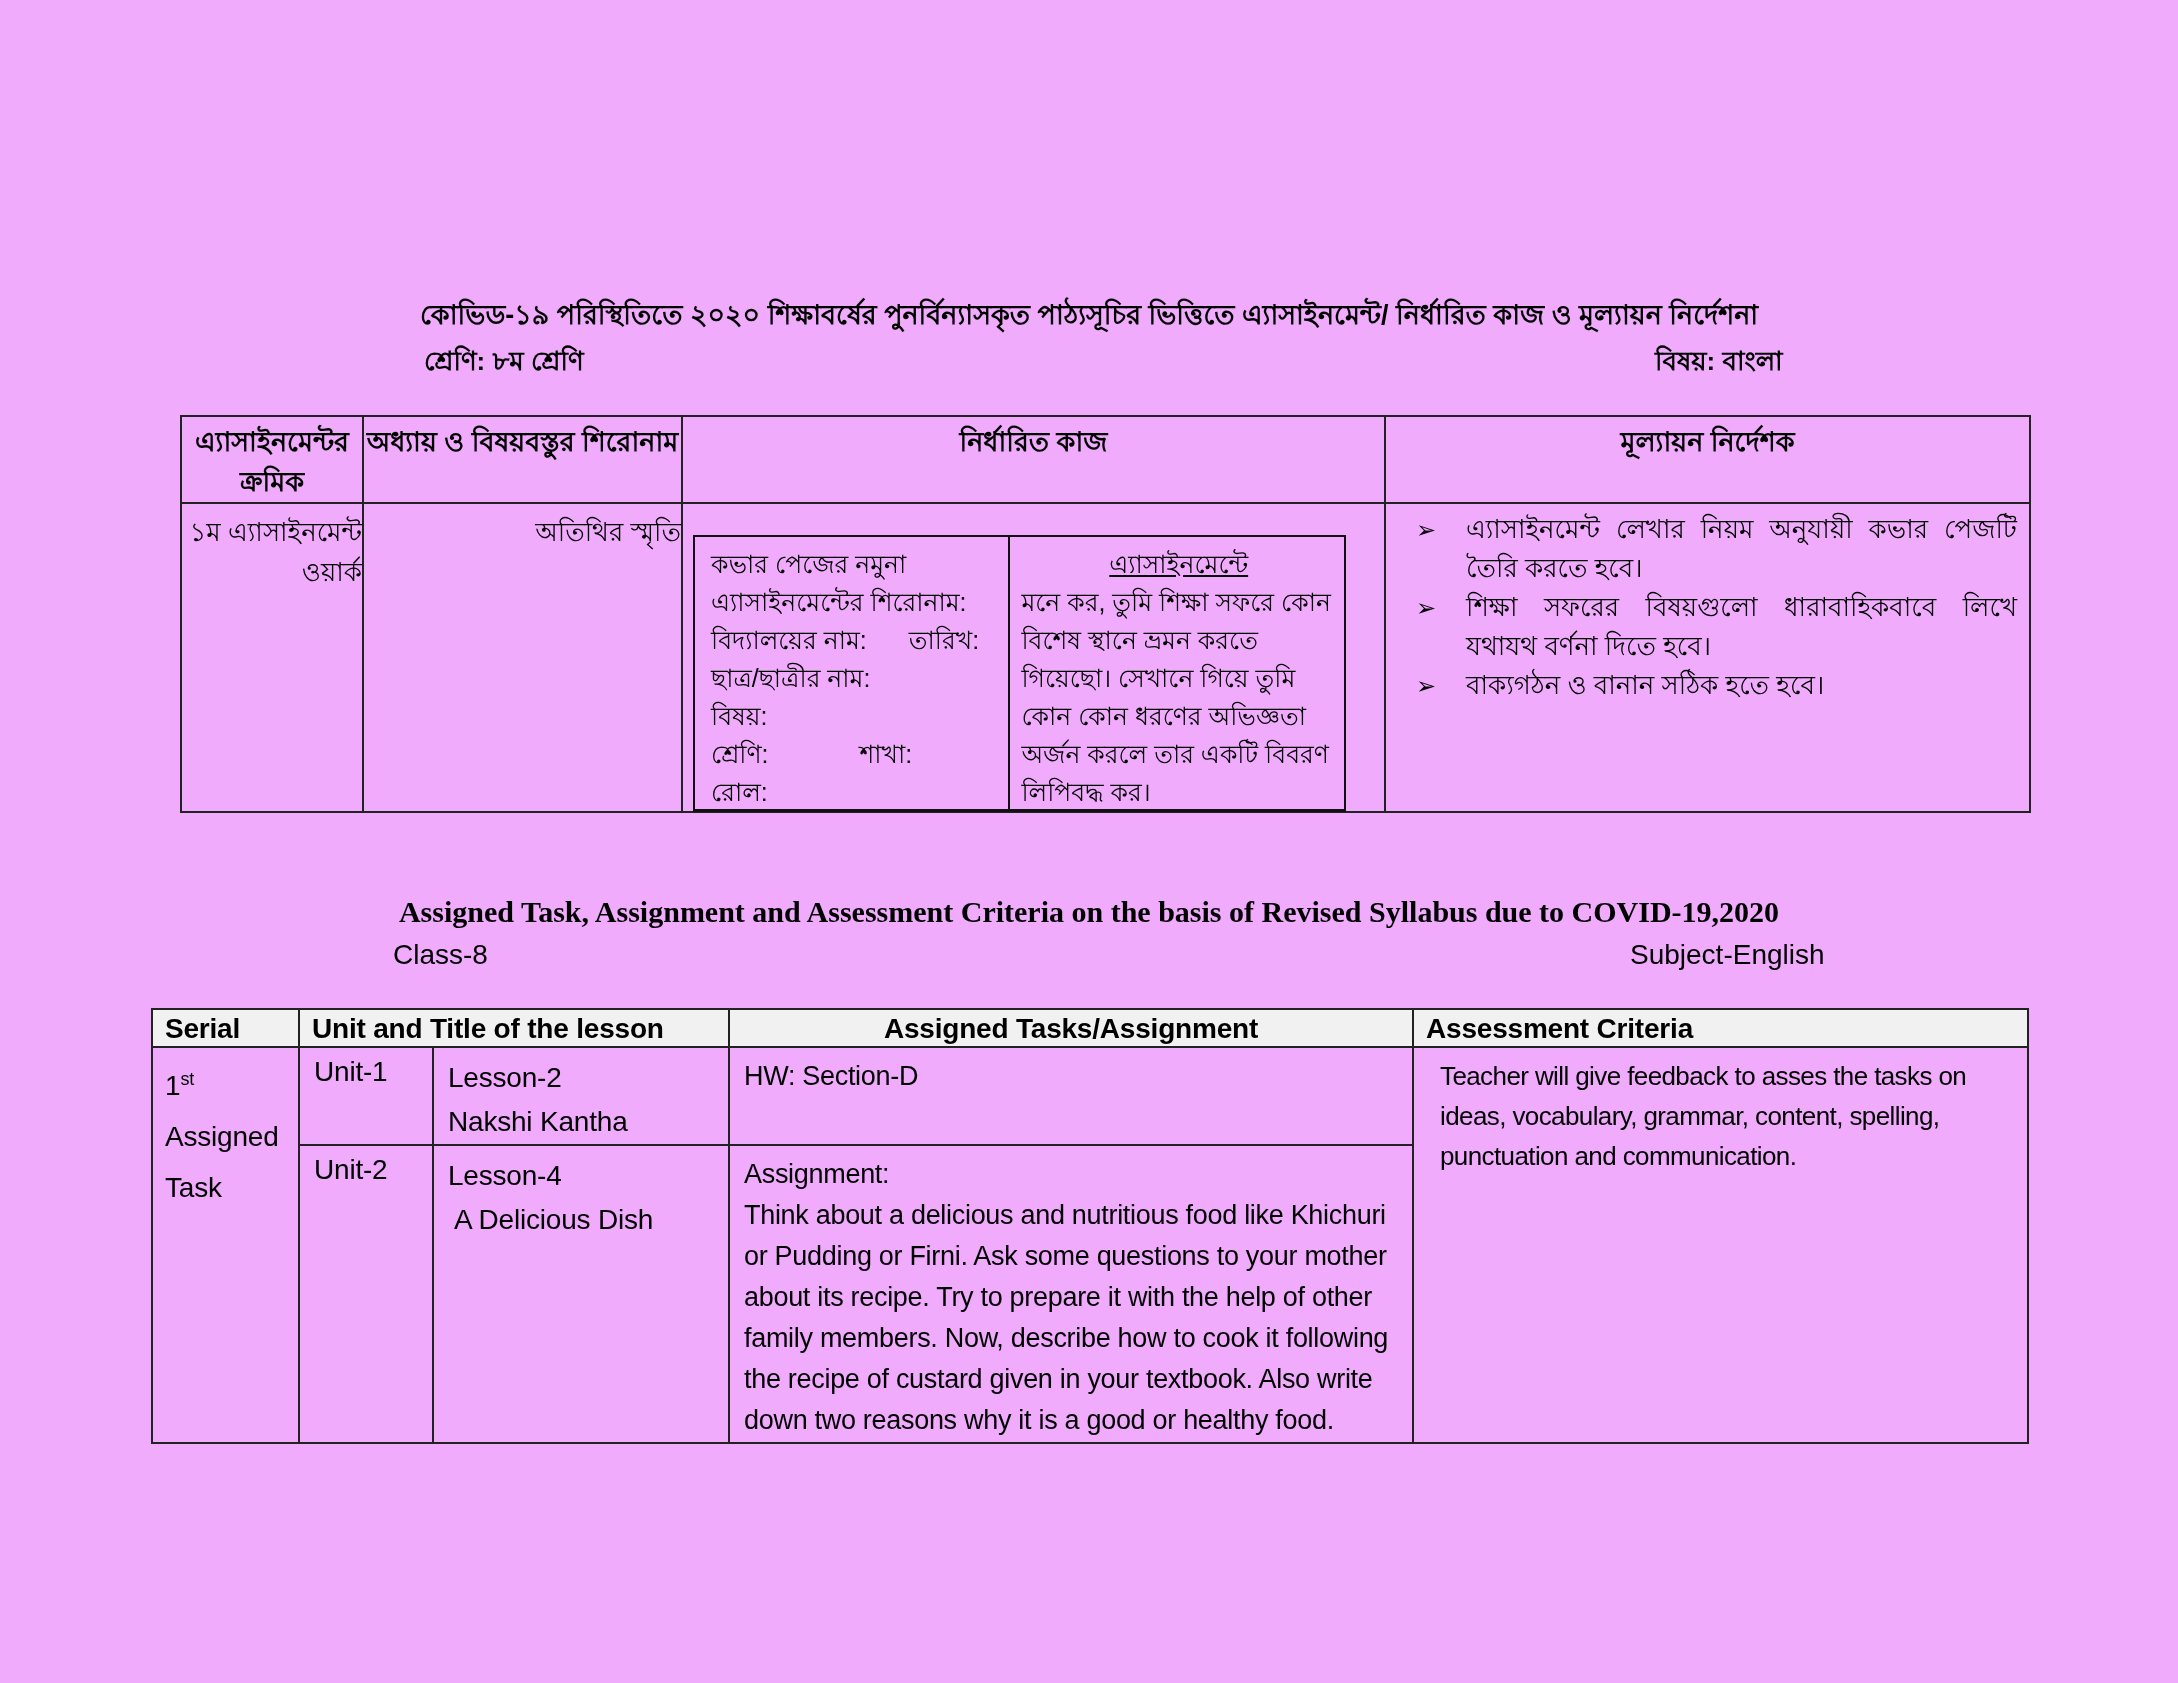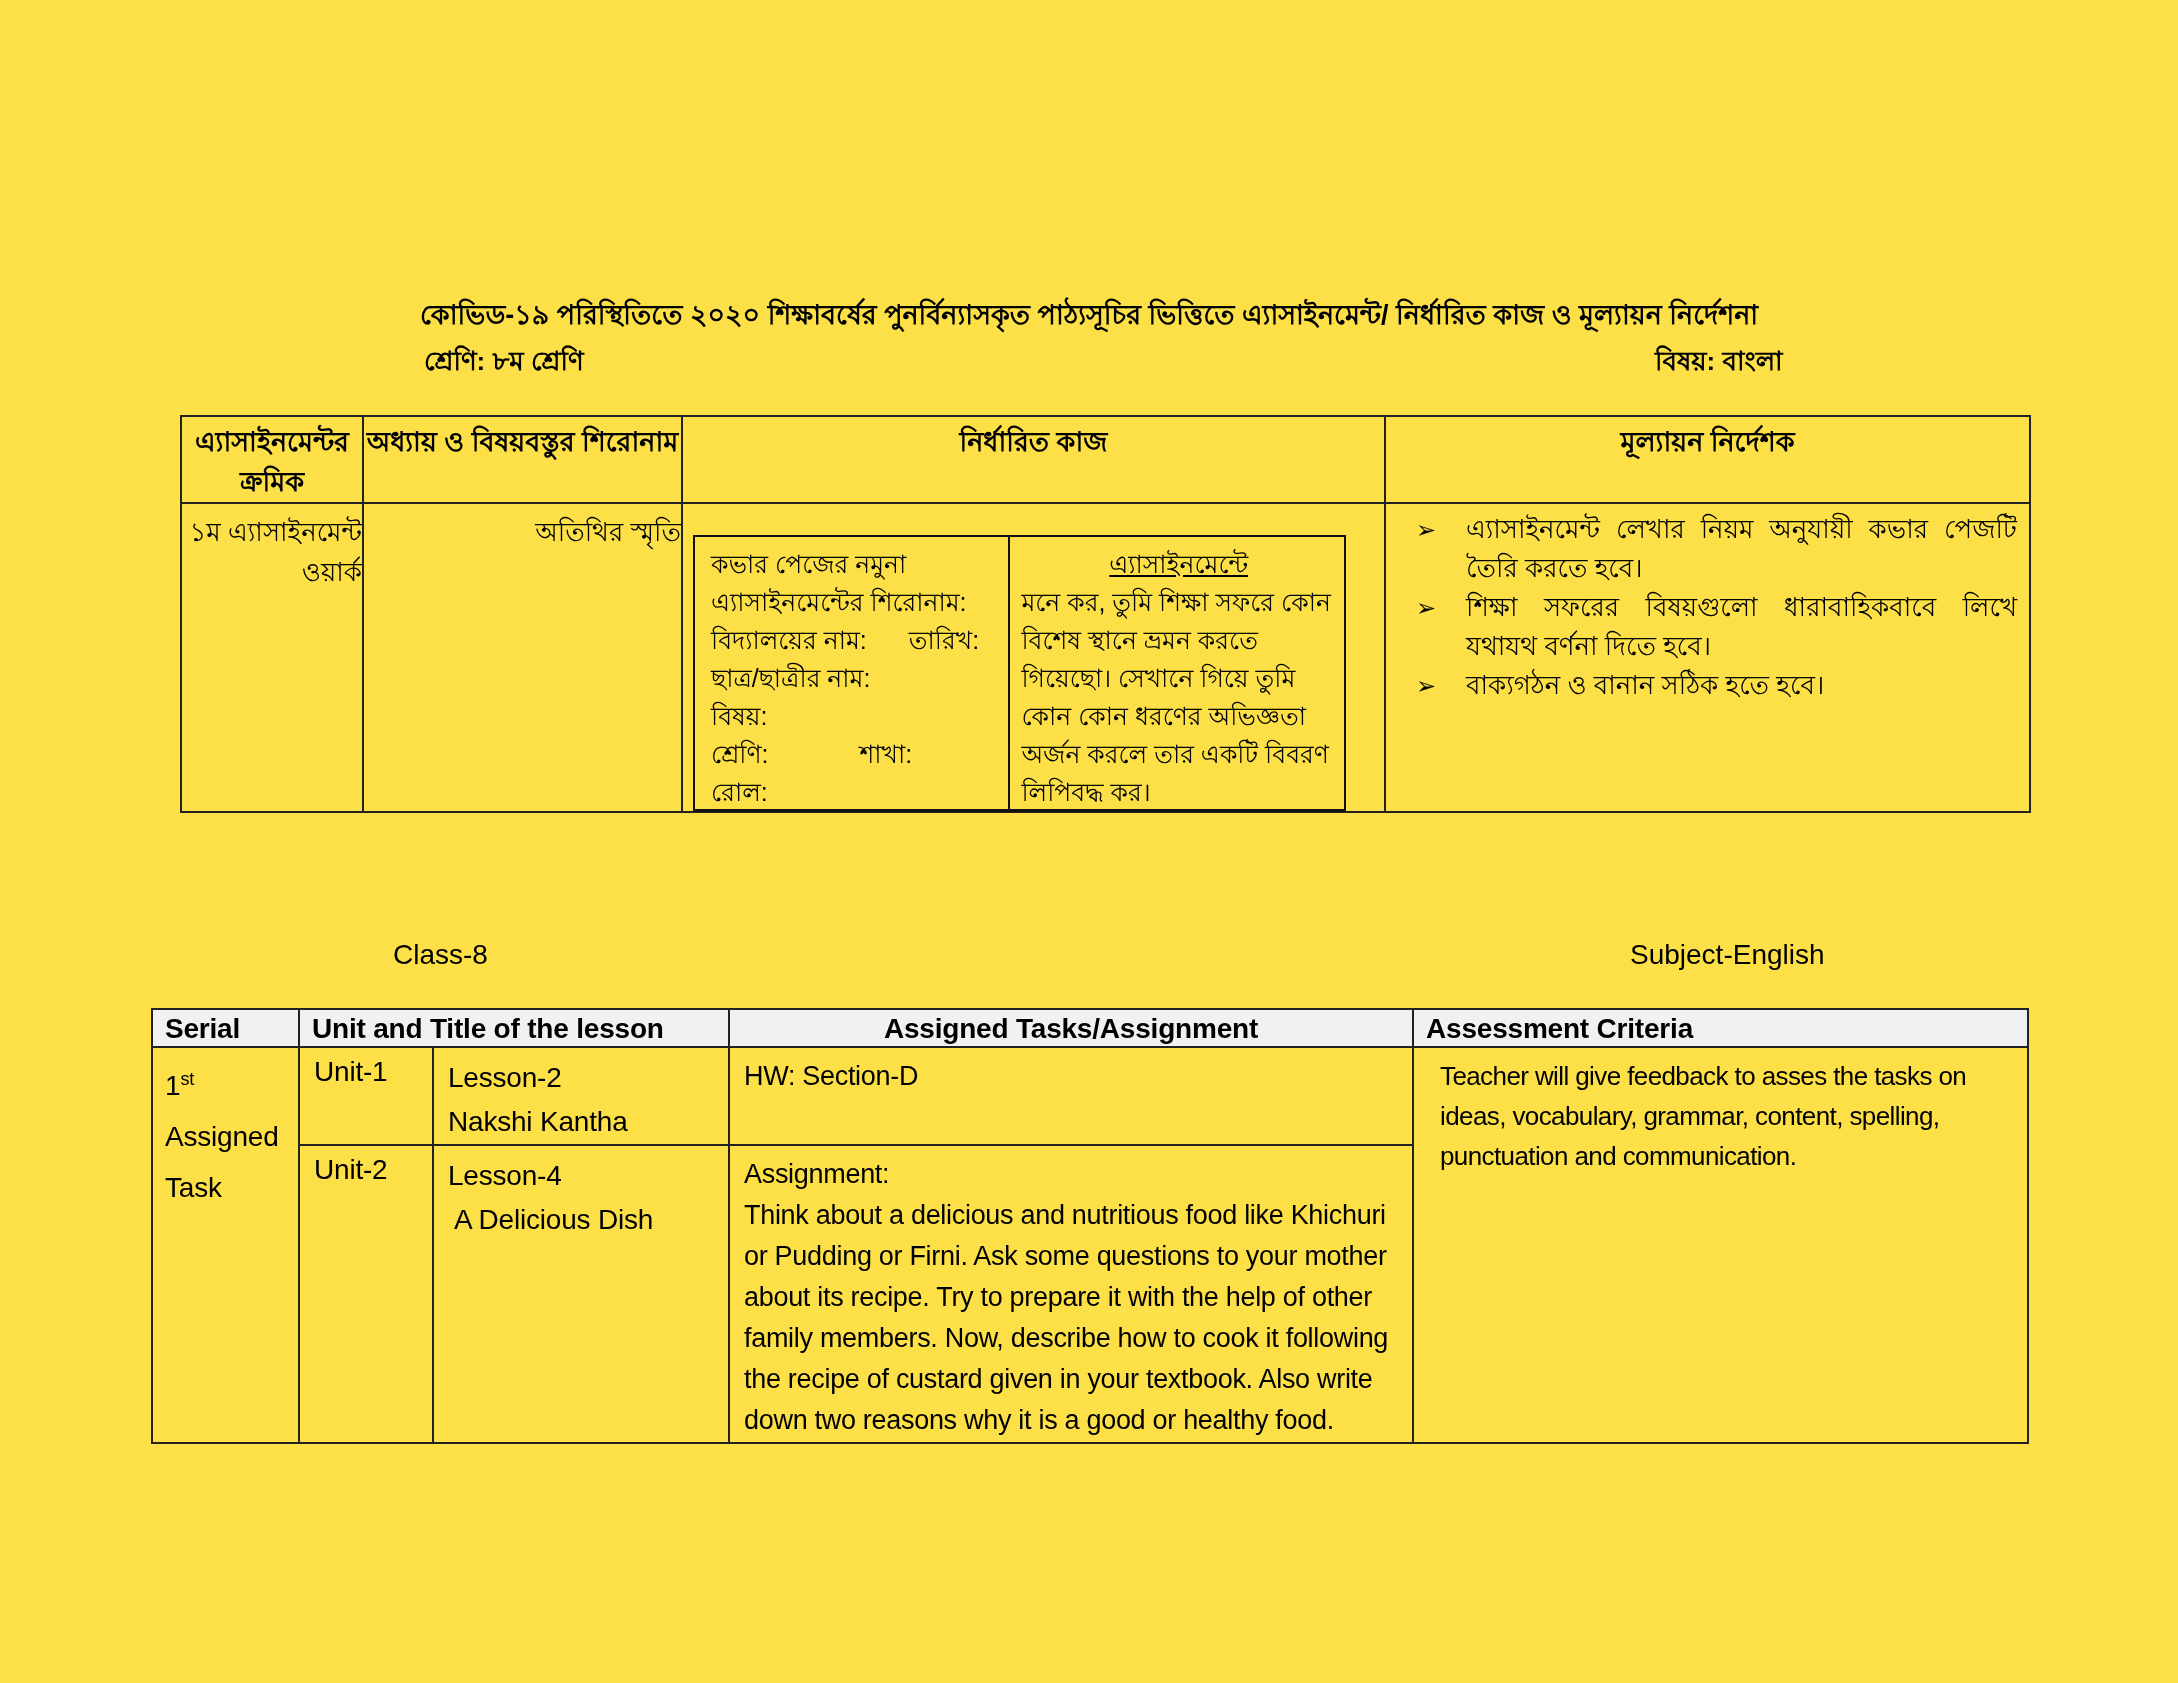--- a/index.html
+++ b/index.html
@@ -1,17 +1,17 @@
 <!DOCTYPE html>
 <html><head>
 <meta charset="utf-8">
 <style>
   html,body{margin:0;padding:0;background:#ffffff;}
   .page{
-    position:relative;width:2178px;height:1683px;background:#fde047;
+    position:relative;width:2178px;height:1683px;background:#f0abfc;
     font-family:"Liberation Sans",sans-serif;color:#000;overflow:hidden;
   }
 
   
   .bn-title{
     position:absolute;top:297px;left:0;width:2178px;text-align:center;
     font-size:27px;font-weight:bold;line-height:36px;
   }
   .bn-class{position:absolute;top:341px;left:424px;font-size:26px;font-weight:bold;}
   .bn-subject{position:absolute;top:341px;left:1655px;font-size:26px;font-weight:bold;}
@@ -130,20 +130,21 @@
         </div>
         <div class="bullet-item">
           <span class="bullet-marker">➢</span>
           <span class="bullet-text">বাক্যগঠন ও বানান সঠিক হতে হবে।</span>
         </div>
       </td>
     </tr>
   </tbody>
     </table>
 
+  <div class="en-title">Assigned Task, Assignment and Assessment Criteria on the basis of Revised Syllabus due to COVID-19,2020</div>
   <div class="en-class">Class-8</div>
   <div class="en-subject">Subject-English</div>
 
   <table class="t2">
     <colgroup>
         <col style="width:147px">
         <col style="width:134px">
         <col style="width:296px">
         <col style="width:684px">
         <col style="width:615px">

